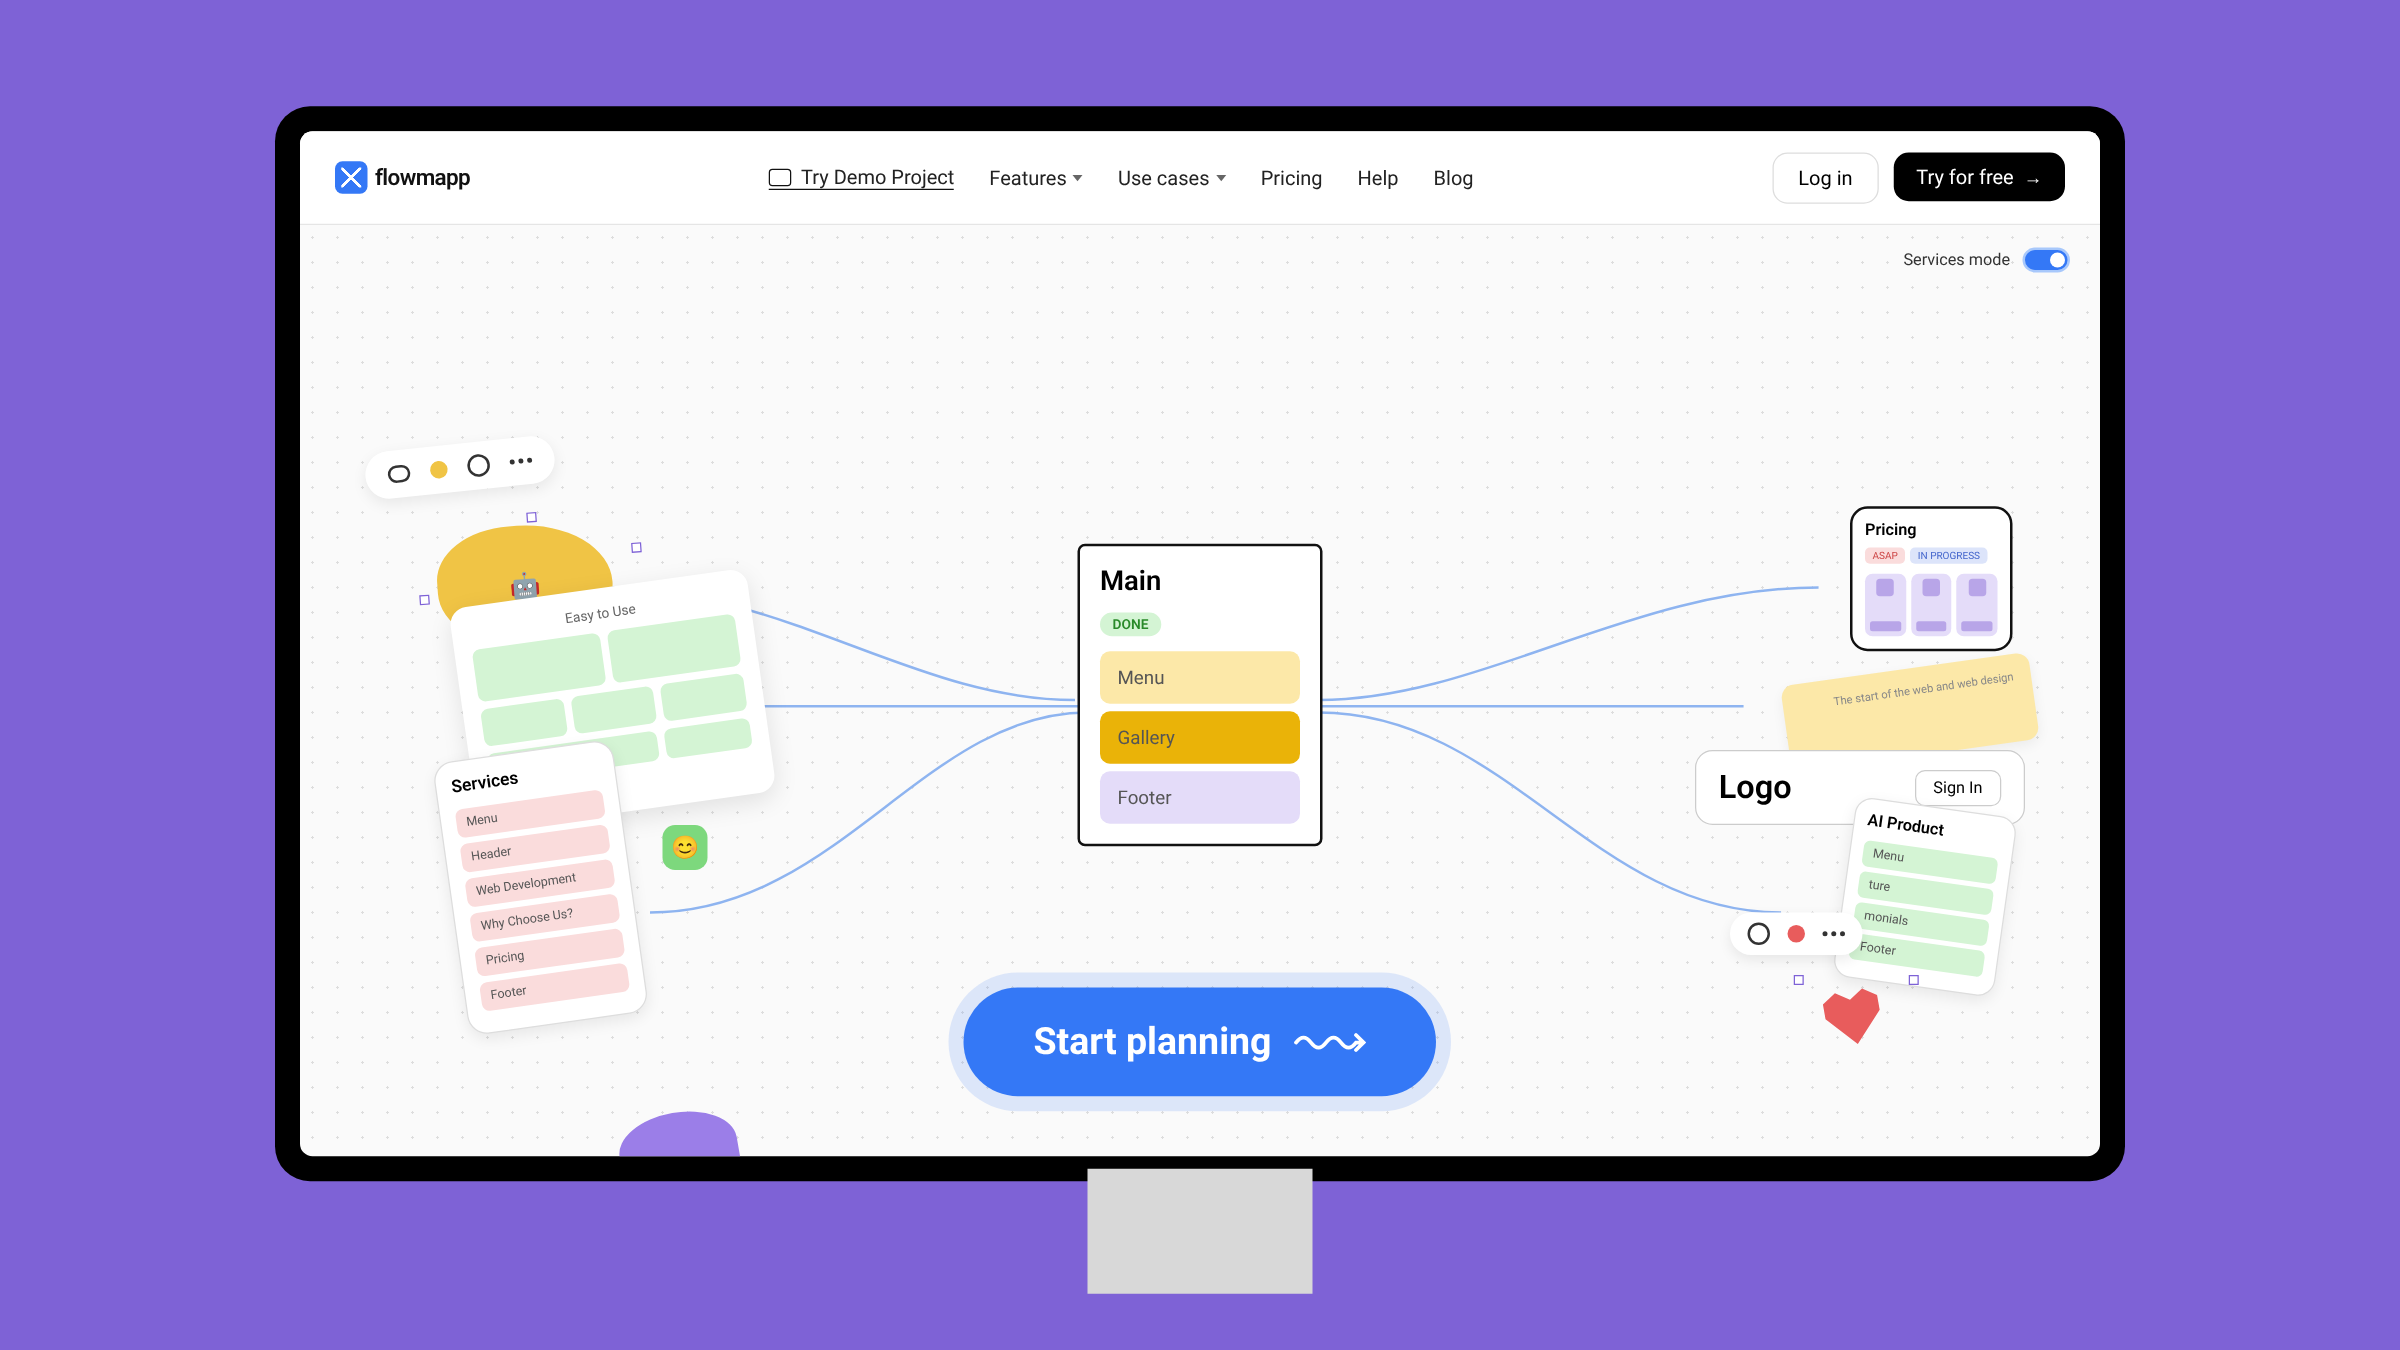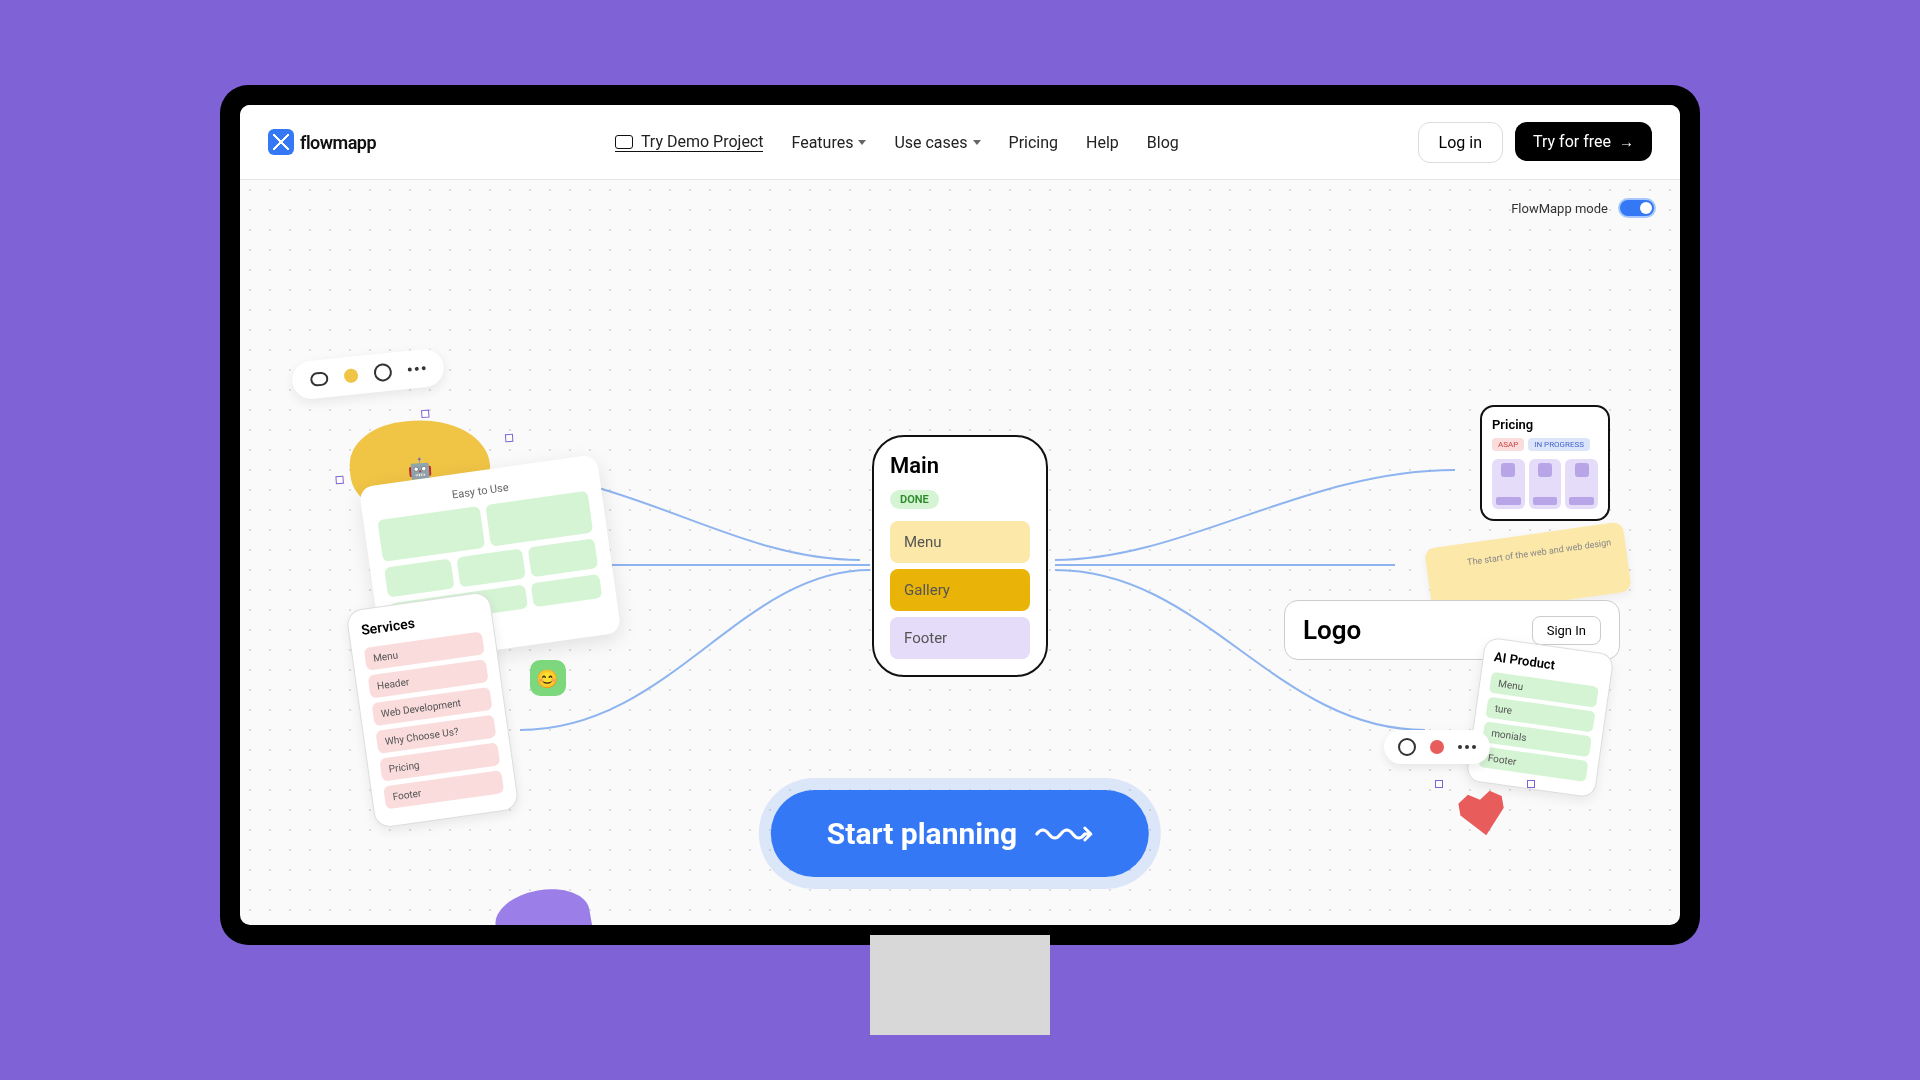--- a/index.html
+++ b/index.html
@@ -19,21 +19,21 @@
 .chevron-down{width:0;height:0;border-left:4px solid transparent;border-right:4px solid transparent;border-top:5px solid #666}
 .nav-right{display:flex;align-items:flex-start;gap:12px}
 .btn-login{padding:10px 20px;background:#fff;border:1px solid #ddd;border-radius:12px;font-size:16px;cursor:pointer}
 .btn-tryfree{padding:10px 18px;background:#000;color:#fff;border:none;border-radius:12px;font-size:16px;display:flex;align-items:center;gap:8px;cursor:pointer}
 .arrow-right::after{content:"→";font-size:15px}
 .content{position:relative;height:calc(100% - 75px);background:radial-gradient(circle,#ddd 1px,transparent 1px);background-size:20px 20px}
 .mode-toggle{position:absolute;top:18px;right:24px;display:flex;align-items:center;gap:10px;font-size:13px;color:#333}
 .toggle{width:38px;height:20px;background:#3478f6;border-radius:20px;position:relative;cursor:pointer;border:2px solid #a8c8fb}
 .toggle::after{content:"";position:absolute;right:2px;top:2px;width:12px;height:12px;background:#fff;border-radius:50%}
 .hero-title{text-align:center;font-size:72px;font-weight:600;color:#111;letter-spacing:-2px;line-height:1.05;padding-top:48px}
-.main-card{position:absolute;left:50%;top:255px;transform:translateX(-50%);width:176px;background:#fff;border:2.5px solid #111;border-radius:32px;padding:16px}
+.main-card{position:absolute;left:50%;top:255px;transform:translateX(-50%);width:196px;background:#fff;border:2.5px solid #111;border-radius:6px;padding:16px}
 .main-title{font-size:22px;font-weight:600;margin-bottom:10px}
 .badge-done{display:inline-block;background:#d4f4d4;color:#2a8a2a;font-size:11px;font-weight:600;padding:3px 10px;border-radius:12px;margin-bottom:12px}
 .section-item{padding:12px 14px;border-radius:8px;font-size:15px;color:#555;margin-bottom:6px}
 .section-item:last-child{margin-bottom:0}
 .s-yellow{background:#fce8a8}
 .s-green{background:#eab308}
 .s-purple{background:#e4dcf9}
 .start-btn{position:absolute;left:50%;bottom:48px;transform:translateX(-50%);background:#3478f6;color:#fff;border:none;border-radius:56px;padding:26px 56px;font-size:30px;font-weight:700;display:flex;align-items:center;gap:18px;cursor:pointer;box-shadow:0 0 0 12px rgba(52,120,246,0.15)}
 .squiggle{width:58px;height:20px}
 svg.conn{position:absolute;pointer-events:none;z-index:0}
@@ -60,21 +60,21 @@
 .pricing-card{position:absolute;right:70px;top:225px;width:130px;background:#fff;border:2px solid #111;border-radius:14px;padding:10px}
 .pricing-title{font-size:13px;font-weight:600;margin-bottom:6px}
 .pricing-tags{display:flex;gap:4px;margin-bottom:8px}
 .tag-asap{background:#fadcdc;color:#c44;font-size:8px;padding:2px 6px;border-radius:4px}
 .tag-prog{background:#dce4fa;color:#46c;font-size:8px;padding:2px 6px;border-radius:4px}
 .pricing-tiers{display:flex;gap:4px}
 .tier{flex:1;height:50px;background:#e4dcf9;border-radius:6px;position:relative}
 .tier::before{content:"";position:absolute;top:4px;left:50%;transform:translateX(-50%);width:14px;height:14px;background:#b8a5e8;border-radius:3px}
 .tier::after{content:"";position:absolute;bottom:4px;left:4px;right:4px;height:8px;background:#b8a5e8;border-radius:2px}
 .yellow-note{position:absolute;right:52px;top:355px;width:200px;height:70px;background:#fce8a8;border-radius:10px;transform:rotate(-8deg);padding:14px;font-size:9px;color:#888;line-height:1.3;text-align:right;box-shadow:0 4px 10px rgba(0,0,0,0.06)}
-.logo-card{position:absolute;right:60px;top:420px;width:336px;background:#fff;border:1.5px solid #ccc;border-radius:14px;padding:14px 18px;display:flex;align-items:center;justify-content:space-between}
+.logo-card{position:absolute;right:60px;top:420px;width:264px;background:#fff;border:1.5px solid #ccc;border-radius:14px;padding:14px 18px;display:flex;align-items:center;justify-content:space-between}
 .logo-card-title{font-size:26px;font-weight:600}
 .signin-btn{border:1.5px solid #ccc;background:#fff;padding:6px 14px;border-radius:8px;font-size:13px;cursor:pointer}
 .ai-card{position:absolute;right:75px;top:465px;width:130px;background:#fff;border:1.5px solid #ddd;border-radius:14px;padding:10px;transform:rotate(8deg);box-shadow:0 4px 12px rgba(0,0,0,0.08)}
 .ai-title{font-size:13px;font-weight:600;margin-bottom:8px}
 .ai-item{background:#d4f4d4;padding:5px 8px;border-radius:5px;font-size:10px;color:#555;margin-bottom:4px}
 .pill-right{position:absolute;right:190px;top:550px;background:#fff;border-radius:24px;padding:8px 14px;display:flex;align-items:center;gap:14px;box-shadow:0 4px 10px rgba(0,0,0,0.08)}
 .red-dot{width:14px;height:14px;background:#e85c5c;border-radius:50%}
 .heart-card{position:absolute;right:145px;top:600px;width:100px;height:60px}
 .heart{width:55px;height:48px;background:#e85c5c;position:relative;transform:rotate(-10deg);margin-left:20px;margin-top:10px;clip-path:polygon(50% 95%,10% 45%,10% 20%,30% 5%,50% 20%,70% 5%,90% 20%,90% 45%)}
 .purple-blob{position:absolute;left:255px;bottom:-20px;width:95px;height:55px;background:#9b7ee8;border-radius:50% 50% 20% 20%;transform:rotate(-10deg)}
@@ -118,21 +118,21 @@
         <button class="btn-login">Log in</button>
         <button class="btn-tryfree">
           <span>Try for free</span>
           <span class="arrow-right"></span>
         </button>
       </div>
     </div>
 
     <div class="content">
       <div class="mode-toggle">
-        <span>FlowMapp mode</span>
+        <span>Services mode</span>
         <div class="toggle"></div>
       </div>
 
 
       <svg class="conn" style="left:240px;top:280px;width:400px;height:120px">
           <path d="M0,10 C150,10 250,100 380,100" stroke="#8eb4f0" stroke-width="2" fill="none"></path>
         </svg>
       <svg class="conn" style="left:290px;top:370px;width:340px;height:40px">
           <path d="M0,15 C120,15 220,15 340,15" stroke="#8eb4f0" stroke-width="2" fill="none"></path>
         </svg>

